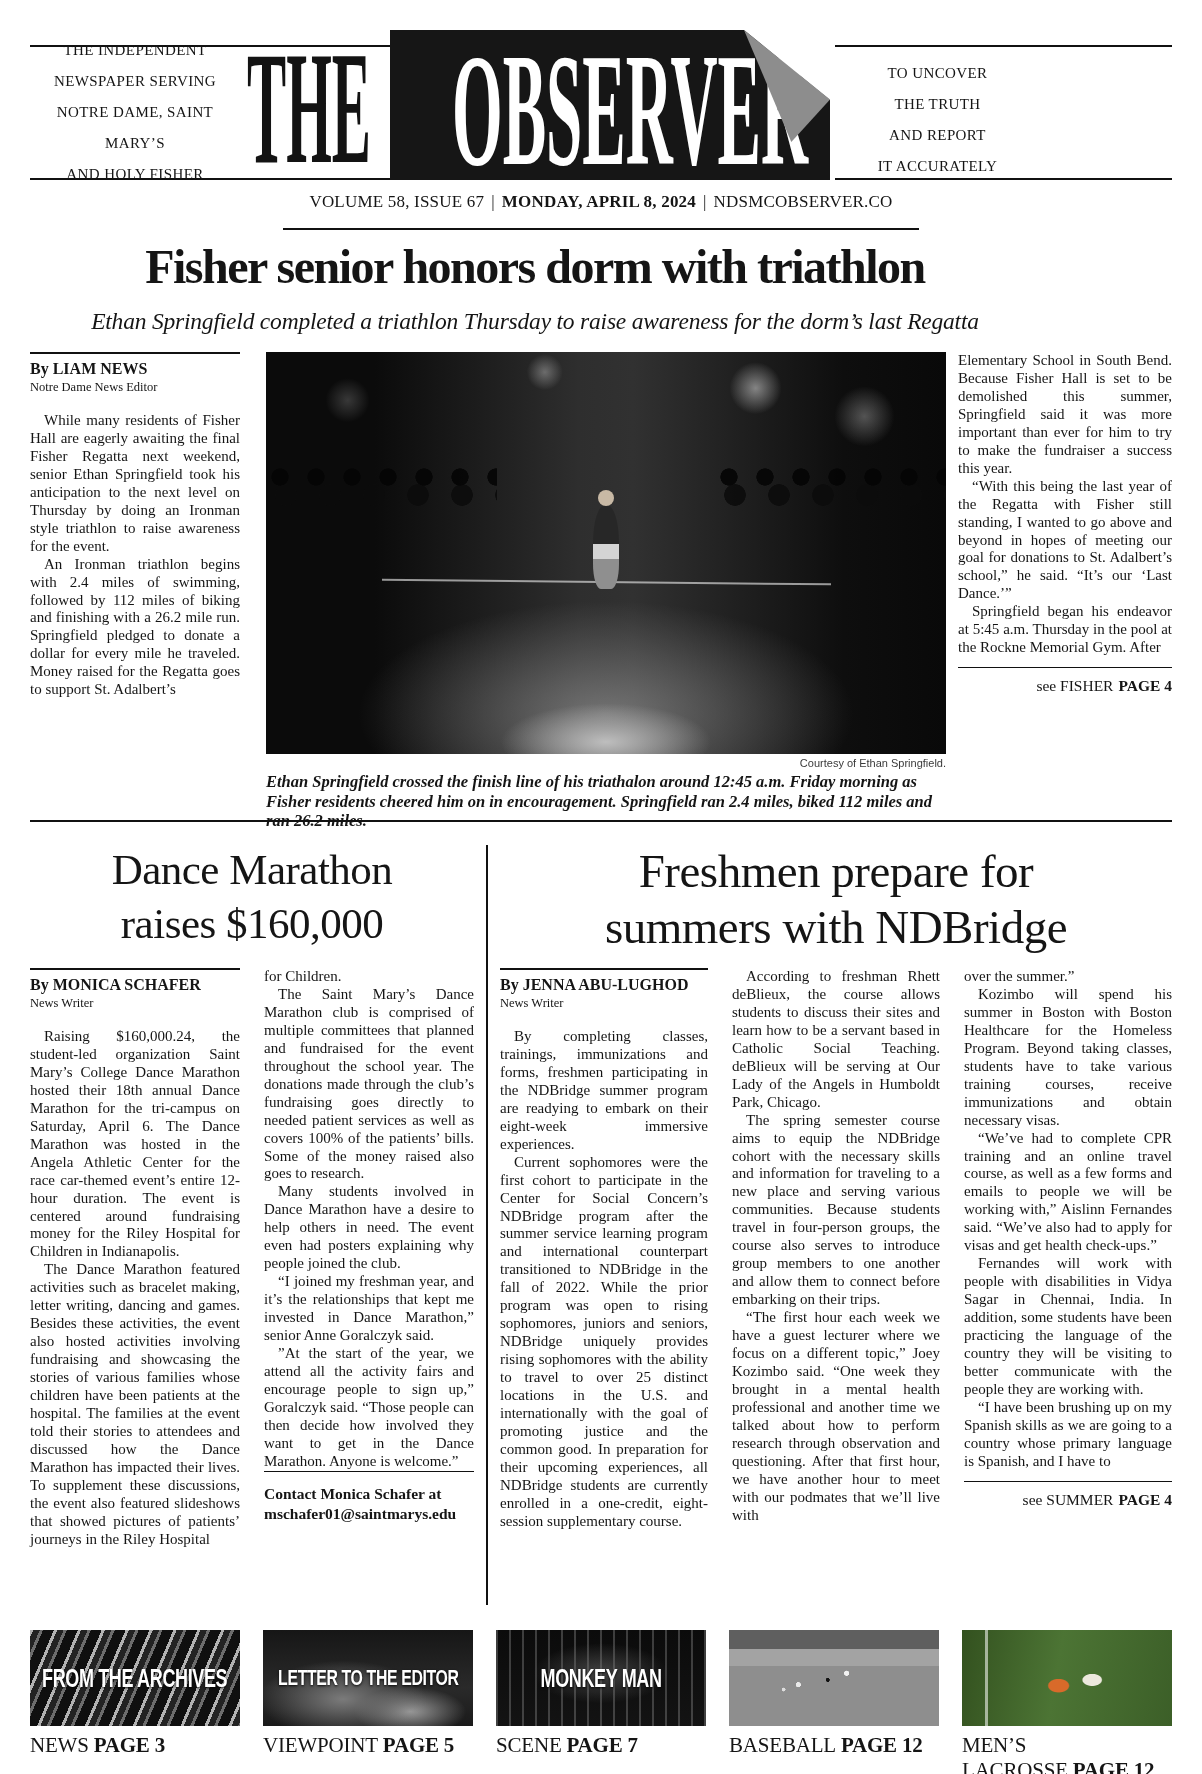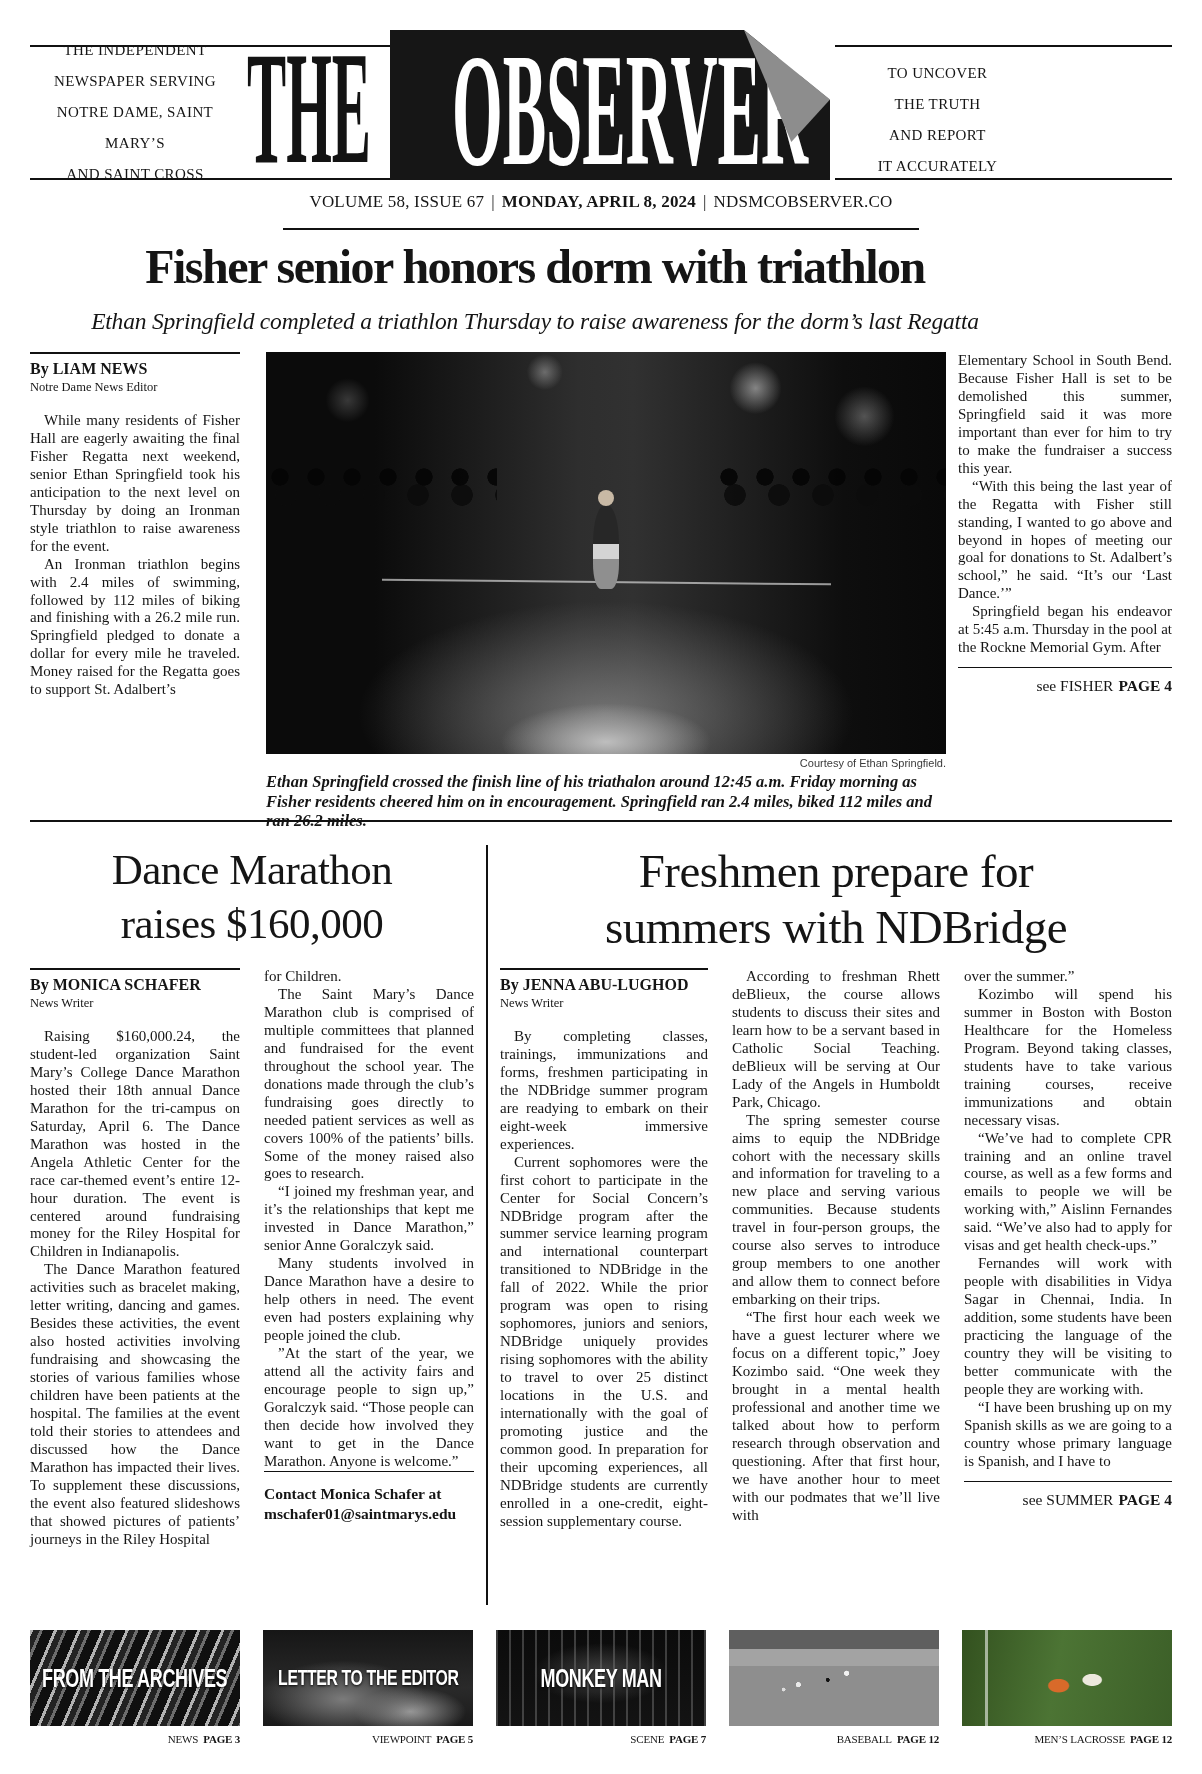--- a/index.html
+++ b/index.html
@@ -91,21 +91,21 @@
            font-size:15.5px;line-height:20px;text-align:left;text-indent:0;}
 
   
   .promos{position:absolute;left:30px;right:30px;top:1630px;display:flex;justify-content:space-between;}
   .promo{width:210px;}
   .promo-img{position:relative;height:96px;display:flex;align-items:center;justify-content:center;overflow:hidden;}
   .promo-overlay{color:#fff;font-family:"Liberation Sans",sans-serif;font-weight:bold;font-size:25px;
                  white-space:nowrap;transform:scaleX(.72);letter-spacing:-.5px;
                  text-shadow:0 1px 3px rgba(0,0,0,.9);}
   .promo:nth-child(2) .promo-overlay{font-size:22px;}
-  .promo-label{margin-top:7px;text-align:right;font-size:11px;letter-spacing:-.2px;}
+  .promo-label{margin-top:7px;font-size:21px;letter-spacing:-.2px;}
   .promo-label .pg{font-weight:bold;margin-left:5px;}
 
   .bg-archives{background:
       repeating-linear-gradient(113deg, rgba(205,205,205,.85) 0 3px, rgba(35,35,35,.95) 3px 9px,
                                 rgba(130,130,130,.8) 9px 12px, rgba(15,15,15,.97) 12px 22px),#181818;}
   .bg-letter{background:
       radial-gradient(ellipse 120px 55px at 38% 72%, #7b7b7b, transparent 70%),
       radial-gradient(ellipse 80px 35px at 70% 85%, #9a9a9a, transparent 70%),
       linear-gradient(#161616,#2a2a2a 60%,#1a1a1a);}
   .bg-monkey{background:
@@ -128,21 +128,21 @@
 <body>
 
 <div id="page">
 
   <div class="masthead">
     <div class="mh-cell mh-left">
       <div class="taglines tg-left">
         <div>THE INDEPENDENT</div>
         <div>NEWSPAPER SERVING</div>
         <div>NOTRE DAME, SAINT MARY’S</div>
-        <div>AND SAINT CROSS</div>
+        <div>AND HOLY FISHER</div>
       </div>
       <svg class="logo-the" width="130" height="145" viewBox="0 0 130 145">
         <text x="2" y="134" textLength="124" lengthAdjust="spacingAndGlyphs" style="font-family:'Liberation Serif',serif;font-weight:bold;font-size:162px;fill:#131313;">THE</text>
       </svg>
     </div>
     <div class="logo-box">
       <svg class="logo-obs" width="440" height="145" viewBox="0 0 440 145">
         <text x="62" y="134" textLength="356" lengthAdjust="spacingAndGlyphs" style="font-family:'Liberation Serif',serif;font-weight:bold;font-size:162px;fill:#ffffff;">OBSERVER</text>
       </svg>
       <div class="fold-white"></div>
@@ -208,22 +208,22 @@
         <div class="byline">
           <div class="byline-name">By MONICA SCHAFER</div>
           <div class="byline-role">News Writer</div>
         </div>
         <p class="body-p">Raising $160,000.24, the student-led organization Saint Mary’s College Dance Marathon hosted their 18th annual Dance Marathon for the tri-campus on Saturday, April 6. The Dance Marathon was hosted in the Angela Athletic Center for the race car-themed event’s entire 12-hour duration. The event is centered around fundraising money for the Riley Hospital for Children in Indianapolis.</p>
         <p class="body-p">The Dance Marathon featured activities such as bracelet making, letter writing, dancing and games. Besides these activities, the event also hosted activities involving fundraising and showcasing the stories of various families whose children have been patients at the hospital. The families at the event told their stories to attendees and discussed how the Dance Marathon has impacted their lives. To supplement these discussions, the event also featured slideshows that showed pictures of patients’ journeys in the Riley Hospital</p>
       </div>
       <div class="sec-col">
         <p class="body-p cont">for Children.</p>
         <p class="body-p">The Saint Mary’s Dance Marathon club is comprised of multiple committees that planned and fundraised for the event throughout the school year. The donations made through the club’s fundraising goes directly to needed patient services as well as covers 100% of the patients’ bills. Some of the money raised also goes to research.</p>
+        <p class="body-p">Many students involved in Dance Marathon have a desire to help others in need. The event even had posters explaining why people joined the club.</p>
         <p class="body-p">“I joined my freshman year, and it’s the relationships that kept me invested in Dance Marathon,” senior Anne Goralczyk said.</p>
-        <p class="body-p">Many students involved in Dance Marathon have a desire to help others in need. The event even had posters explaining why people joined the club.</p>
         <p class="body-p">”At the start of the year, we attend all the activity fairs and encourage people to sign up,” Goralczyk said. “Those people can then decide how involved they want to get in the Dance Marathon. Anyone is welcome.”</p>
         <div class="contact">
           <div>Contact Monica Schafer at</div>
           <div>mschafer01@saintmarys.edu</div>
         </div>
       </div>
     </div>
   </div>
 
   <div class="sec-block nd-block">

